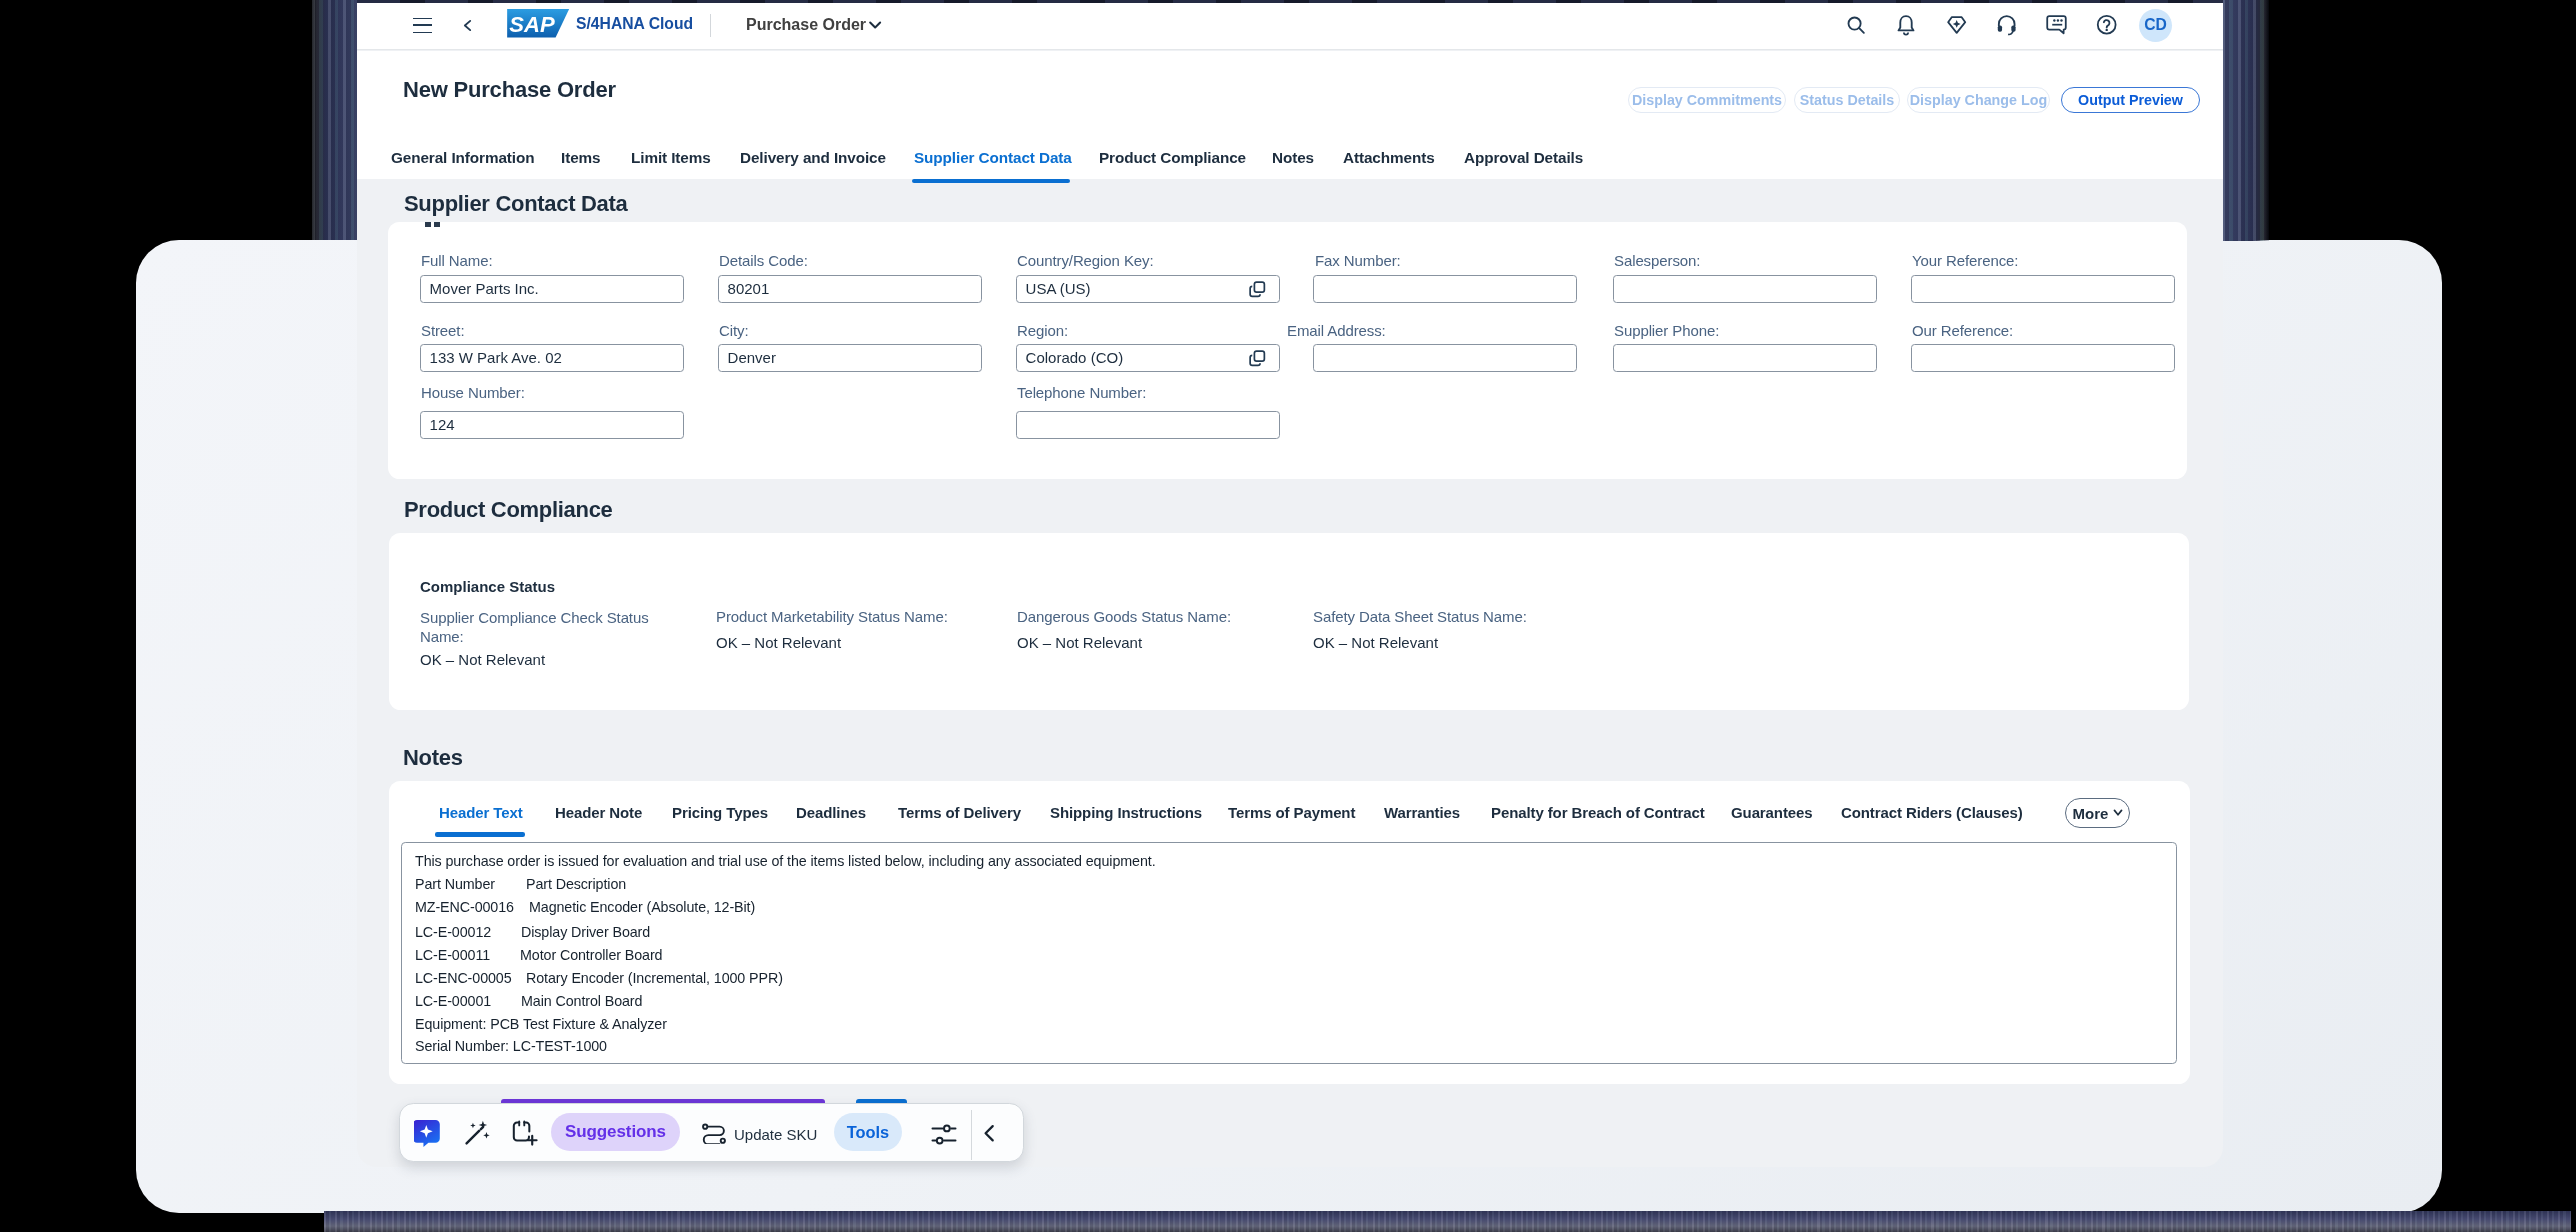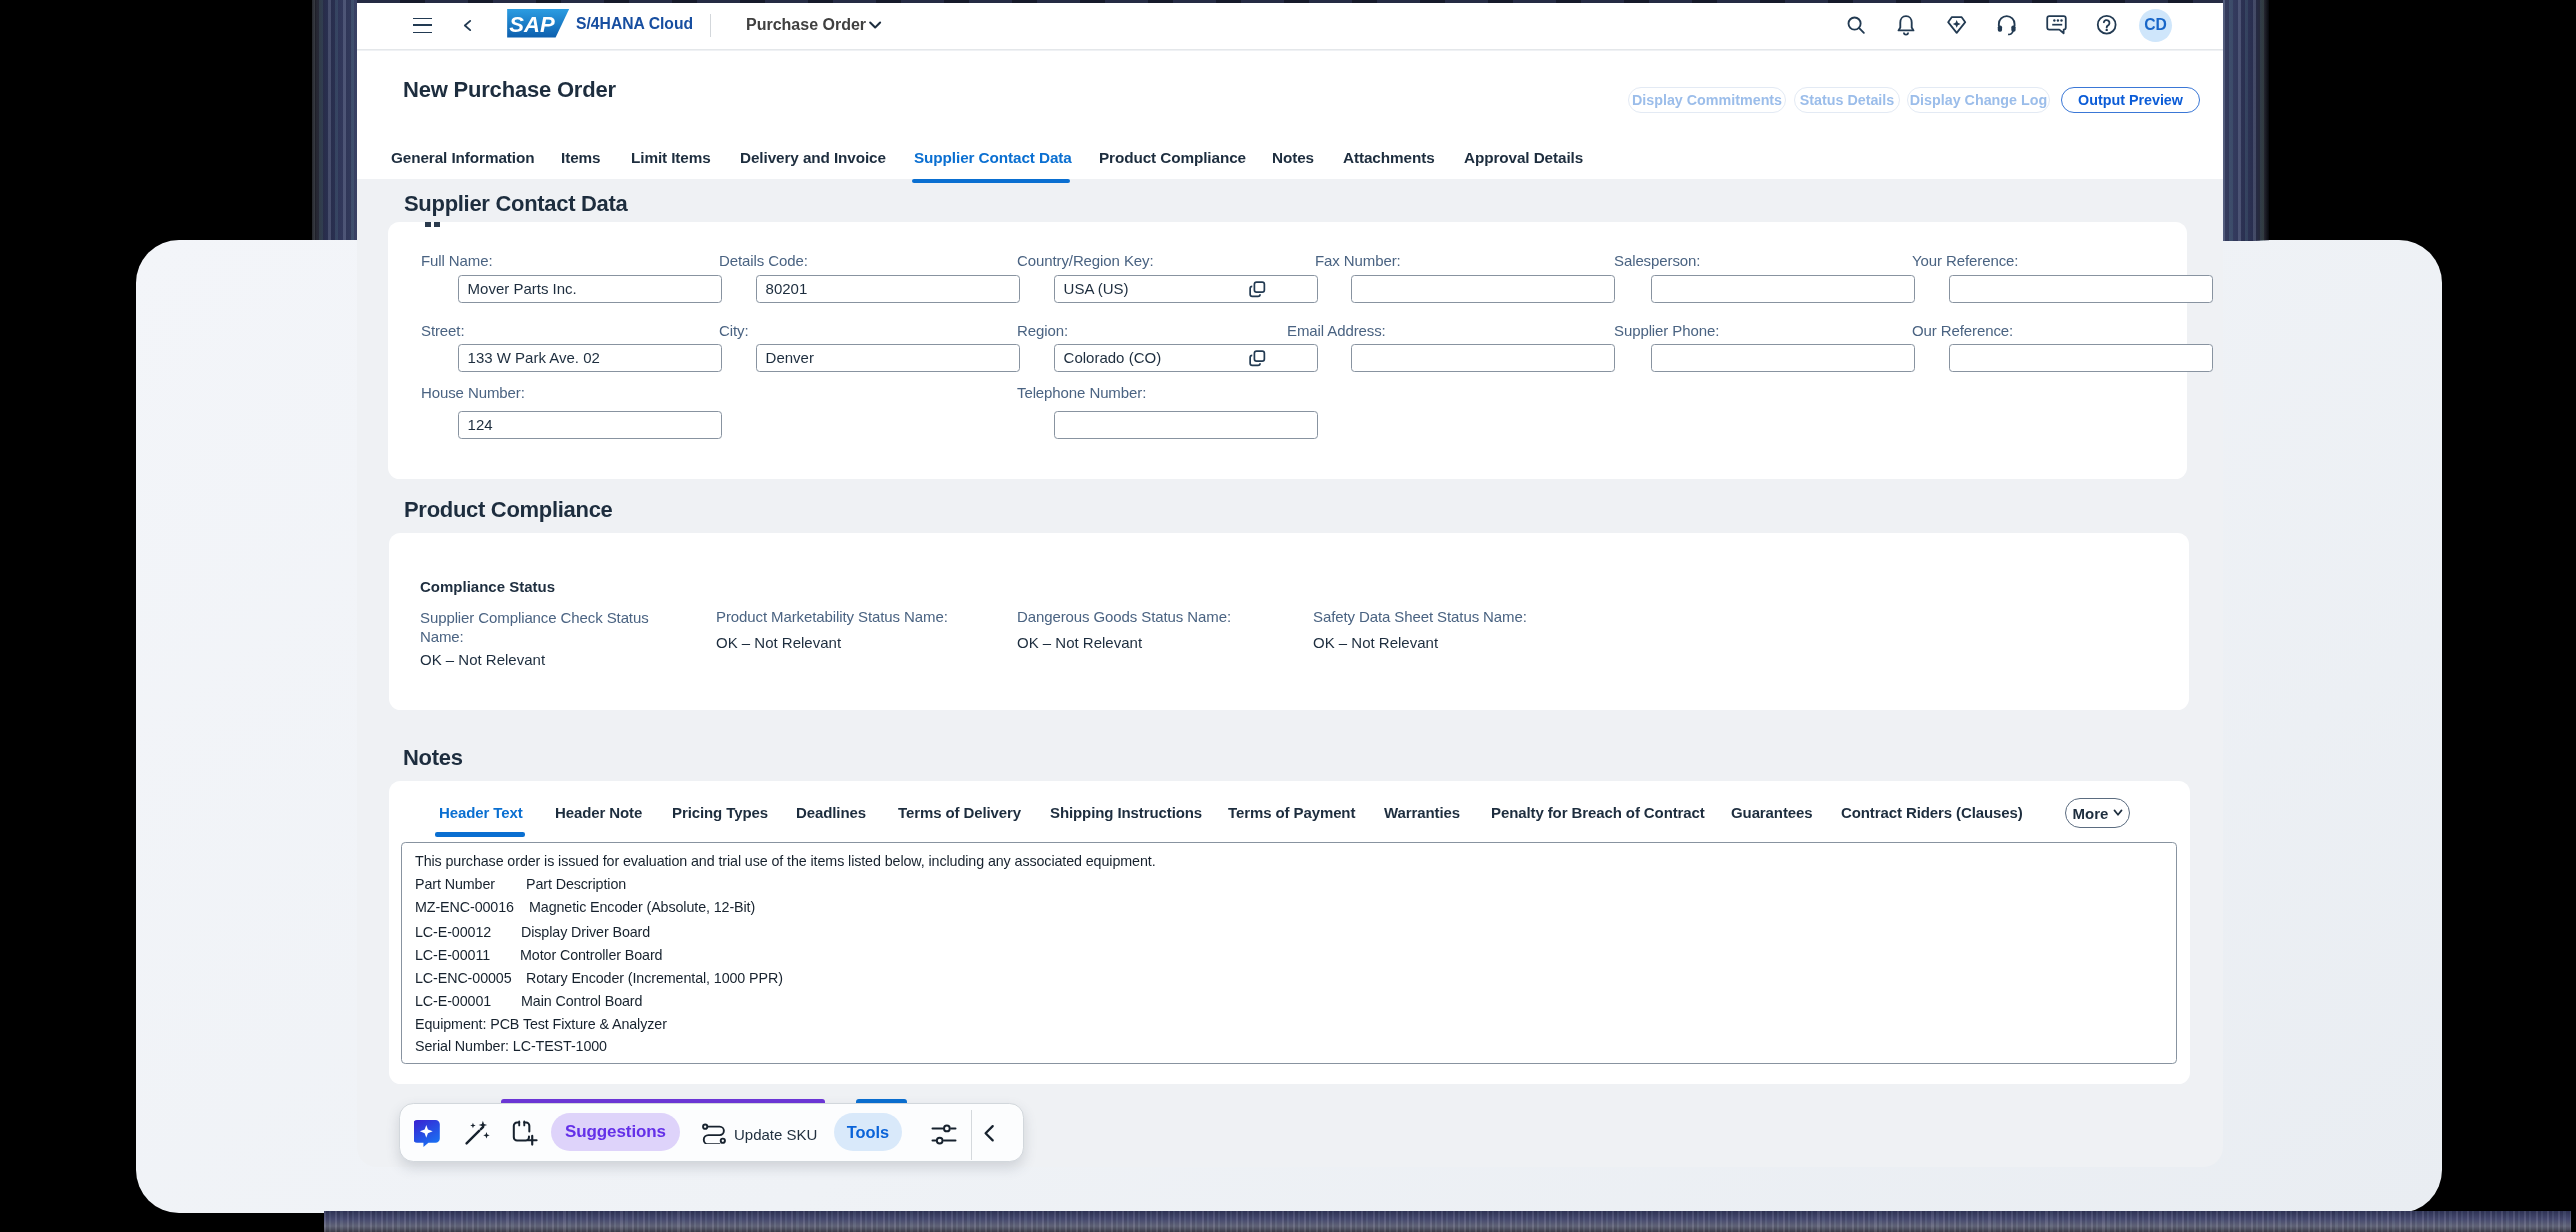--- a/index.html
+++ b/index.html
@@ -25,21 +25,21 @@
 #topbar { left:0; top:0; width:1866px; height:50px; background:#fff; border-bottom:1.4px solid #e4e7ea; }
 #pagehead { left:0; top:51px; width:1866px; height:128px; background:#fff; }
 .title { font-weight:bold; color:#1d2d3e; }
 
 .mtab { position:absolute; top:149px; font-size:15.3px; font-weight:bold; color:#1d2d3e; letter-spacing:-0.1px; }
 .mtab.sel { color:#0a6fd1; }
 #tabline { left:555px; top:179px; width:158px; height:4.3px; background:#0a6fd1; border-radius:2.1px; }
 .h1 { position:absolute; font-size:22px; font-weight:bold; color:#1d2d3e; letter-spacing:-0.3px; }
 .panel { position:absolute; background:#fff; border-radius:11.4px; }
 .lbl { position:absolute; font-size:15px; color:#4a6382; letter-spacing:-0.1px; }
-.inp { position:absolute; width:264px; height:28px; background:#fff; border:1.1px solid #8893a0; border-radius:3.6px; font-size:15px; color:#1d2d3e; padding:3.6px 8.6px 0 8.6px;margin-left:38px; }
+.inp { position:absolute; width:264px; height:28px; background:#fff; border:1.1px solid #8893a0; border-radius:3.6px; font-size:15px; color:#1d2d3e; padding:3.6px 8.6px 0 8.6px; }
 .inp span { display:inline-block; margin-top:0.7px; }
 .val { position:absolute; font-size:15px; color:#1d2d3e; }
 .copyic { position:absolute; width:18.5px; height:18.5px; }
 
 .btn { position:absolute; top:87px; height:26px; border-radius:13.6px; background:#fff; font-size:14.3px; font-weight:bold; display:flex; align-items:center; justify-content:center; white-space:nowrap; }
 .btn.dis { color:#9bbdea; border:1.4px solid #e3eaf4; }
 .btn.em { color:#0b5cd7; border:1.4px solid #3a77d6; }
 
 .ntab { position:absolute; top:804px; font-size:15px; font-weight:bold; color:#1d2d3e; letter-spacing:-0.1px; }
 .ntab.sel { color:#0a6fd1; }

